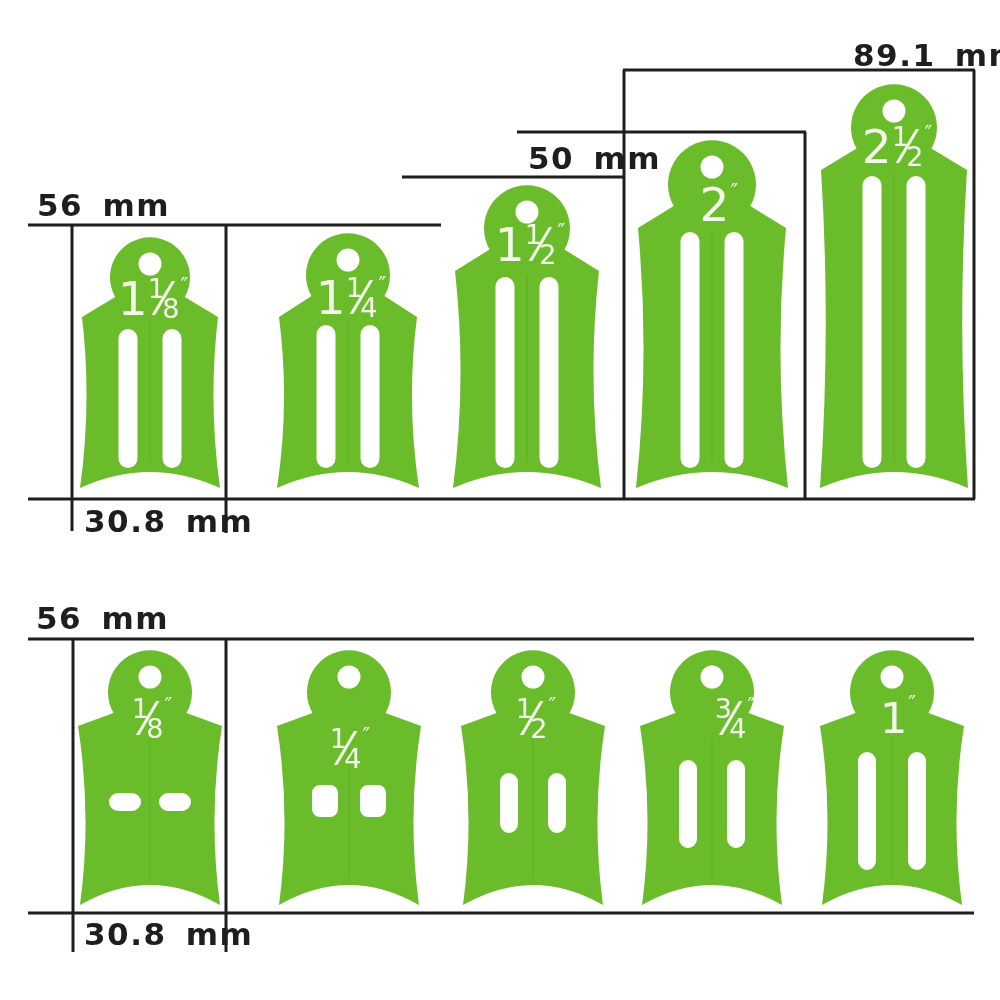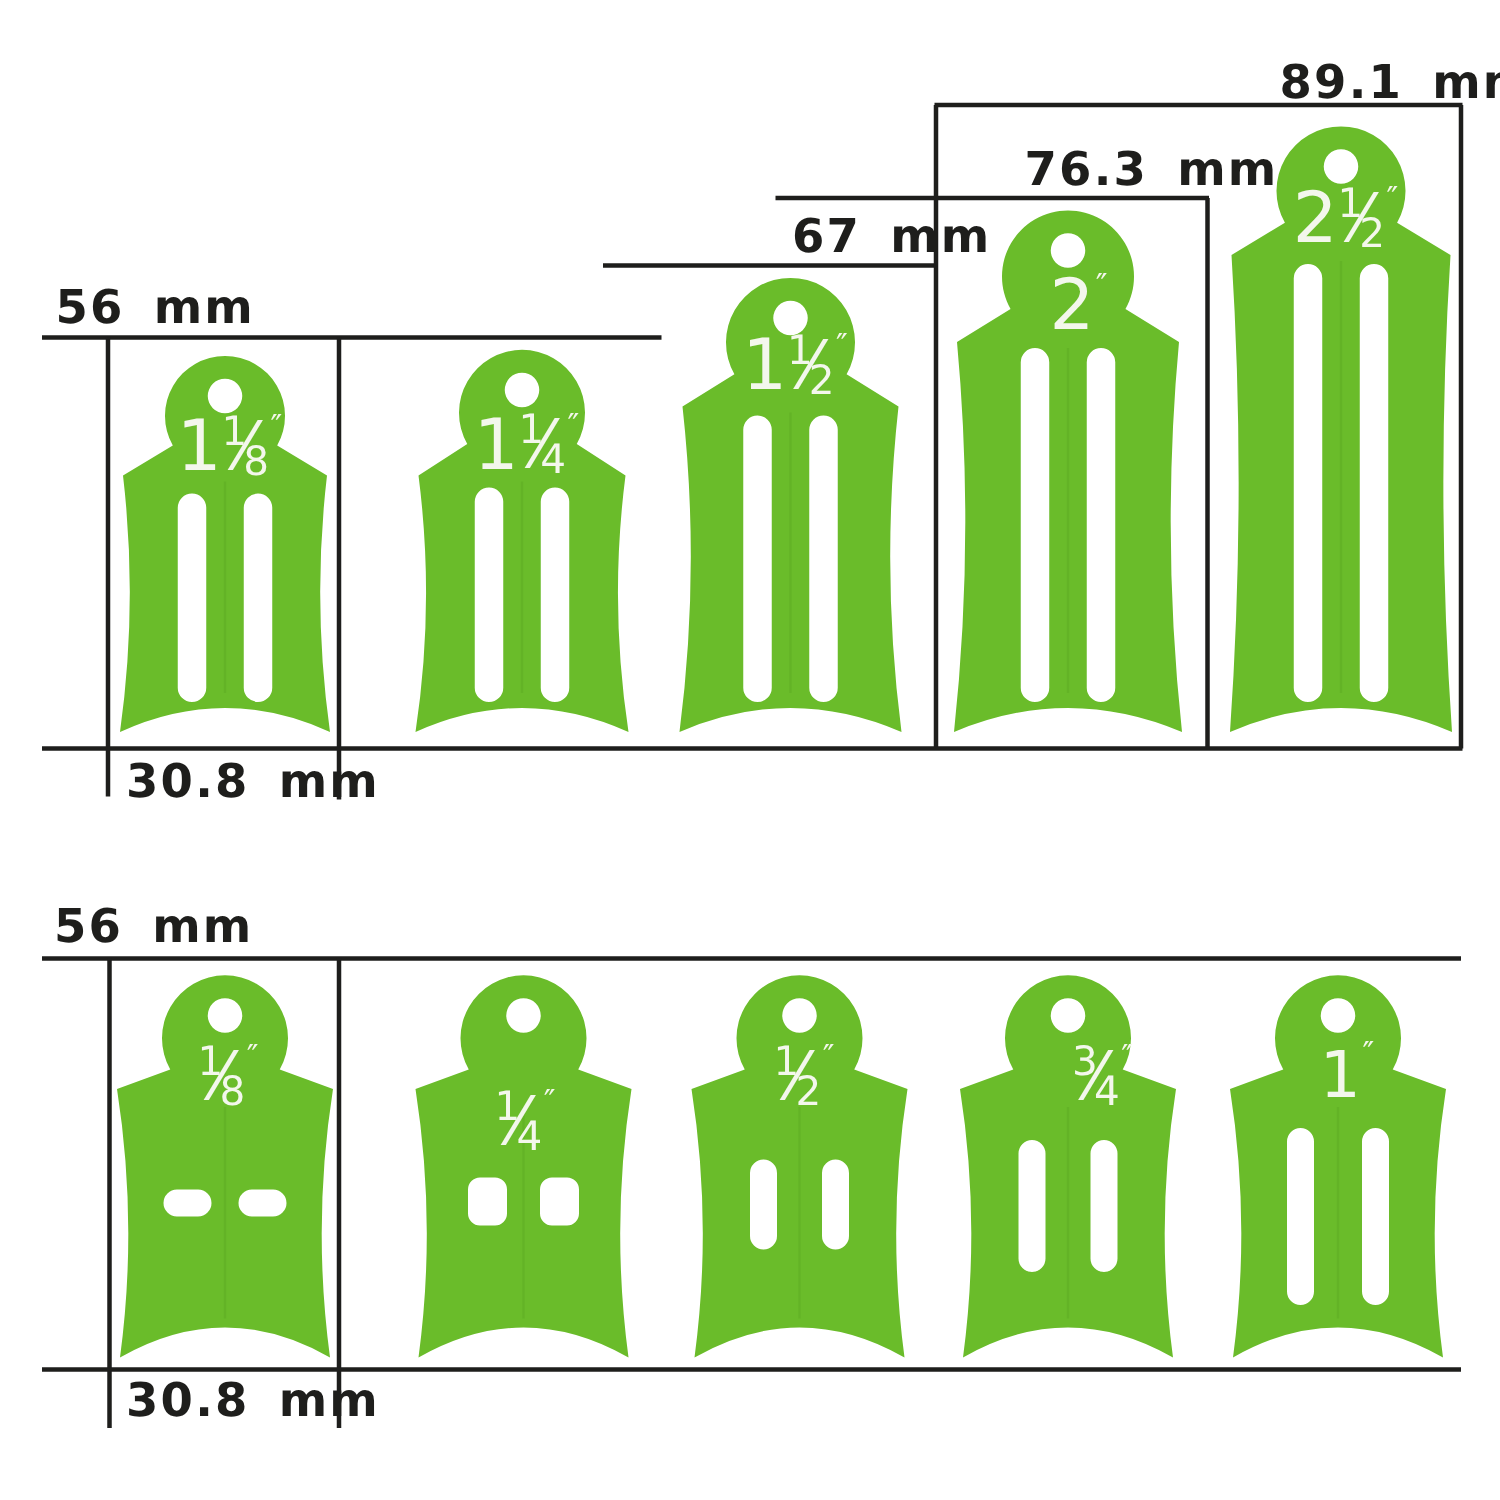--- a/index.html
+++ b/index.html
@@ -64,22 +64,21 @@
         <path d="M 496.5 713.0 A 42 42 0 1 1 569.5 713.0 L 605 726 Q 591 815.5 603 905 Q 533 865 463 905 Q 475 815.5 461 726 Z M 521.5 677 a 11.5 11.5 0 1 0 23 0 a 11.5 11.5 0 1 0 -23 0 Z M 509 773 h 0 a 9 9 0 0 1 9 9 v 42 a 9 9 0 0 1 -9 9 h 0 a 9 9 0 0 1 -9 -9 v -42 a 9 9 0 0 1 9 -9 Z M 557 773 h 0 a 9 9 0 0 1 9 9 v 42 a 9 9 0 0 1 -9 9 h 0 a 9 9 0 0 1 -9 -9 v -42 a 9 9 0 0 1 9 -9 Z " fill="#6abc2a" fill-rule="evenodd"></path>
         <line x1="533" x2="533" y1="738" y2="879" stroke="#57a31f" stroke-width="1.6" opacity="0.35"></line>
         <path d="M 675.5 713.0 A 42 42 0 1 1 748.5 713.0 L 784 726 Q 770 815.5 782 905 Q 712 865 642 905 Q 654 815.5 640 726 Z M 700.5 677 a 11.5 11.5 0 1 0 23 0 a 11.5 11.5 0 1 0 -23 0 Z M 688 760 h 0 a 9 9 0 0 1 9 9 v 70 a 9 9 0 0 1 -9 9 h 0 a 9 9 0 0 1 -9 -9 v -70 a 9 9 0 0 1 9 -9 Z M 736 760 h 0 a 9 9 0 0 1 9 9 v 70 a 9 9 0 0 1 -9 9 h 0 a 9 9 0 0 1 -9 -9 v -70 a 9 9 0 0 1 9 -9 Z " fill="#6abc2a" fill-rule="evenodd"></path>
         <line x1="712" x2="712" y1="738" y2="879" stroke="#57a31f" stroke-width="1.6" opacity="0.35"></line>
         <path d="M 855.5 713.0 A 42 42 0 1 1 928.5 713.0 L 964 726 Q 950 815.5 962 905 Q 892 865 822 905 Q 834 815.5 820 726 Z M 880.5 677 a 11.5 11.5 0 1 0 23 0 a 11.5 11.5 0 1 0 -23 0 Z M 867 752 h 0 a 9 9 0 0 1 9 9 v 100 a 9 9 0 0 1 -9 9 h 0 a 9 9 0 0 1 -9 -9 v -100 a 9 9 0 0 1 9 -9 Z M 917 752 h 0 a 9 9 0 0 1 9 9 v 100 a 9 9 0 0 1 -9 9 h 0 a 9 9 0 0 1 -9 -9 v -100 a 9 9 0 0 1 9 -9 Z " fill="#6abc2a" fill-rule="evenodd"></path>
         <line x1="892" x2="892" y1="738" y2="879" stroke="#57a31f" stroke-width="1.6" opacity="0.35"></line>
       </g>
   </svg>
 
   <div class="dim" style="left:37px;top:190px">56 mm</div>
-  <div class="dim" style="left:528px;top:143px">67 mm</div>
-  <div class="dim" style="left:683px;top:98px">76.3 mm</div>
+  <div class="dim" style="left:528px;top:143px">50 mm</div>
   <div class="dim" style="left:853px;top:40px">89.1 mm</div>
   <div class="dim" style="left:84px;top:506px">30.8 mm</div>
   <div class="dim" style="left:36px;top:603px">56 mm</div>
   <div class="dim" style="left:84px;top:919px">30.8 mm</div>
 
   <div class="tag-label t" style="left:153px;top:298px"><span class="whole">1</span><span class="num">1</span><span class="fslash">⁄</span><span class="den">8</span><span class="unit">″</span></div>
   <div class="tag-label t" style="left:351px;top:297px"><span class="whole">1</span><span class="num">1</span><span class="fslash">⁄</span><span class="den">4</span><span class="unit">″</span></div>
   <div class="tag-label t" style="left:530px;top:244px"><span class="whole">1</span><span class="num">1</span><span class="fslash">⁄</span><span class="den">2</span><span class="unit">″</span></div>
   <div class="tag-label t" style="left:719px;top:204px"><span class="whole">2</span><span class="num"></span><span class="fslash"></span><span class="den"></span><span class="unit">″</span></div>
   <div class="tag-label t" style="left:897px;top:146px"><span class="whole">2</span><span class="num">1</span><span class="fslash">⁄</span><span class="den">2</span><span class="unit">″</span></div>

